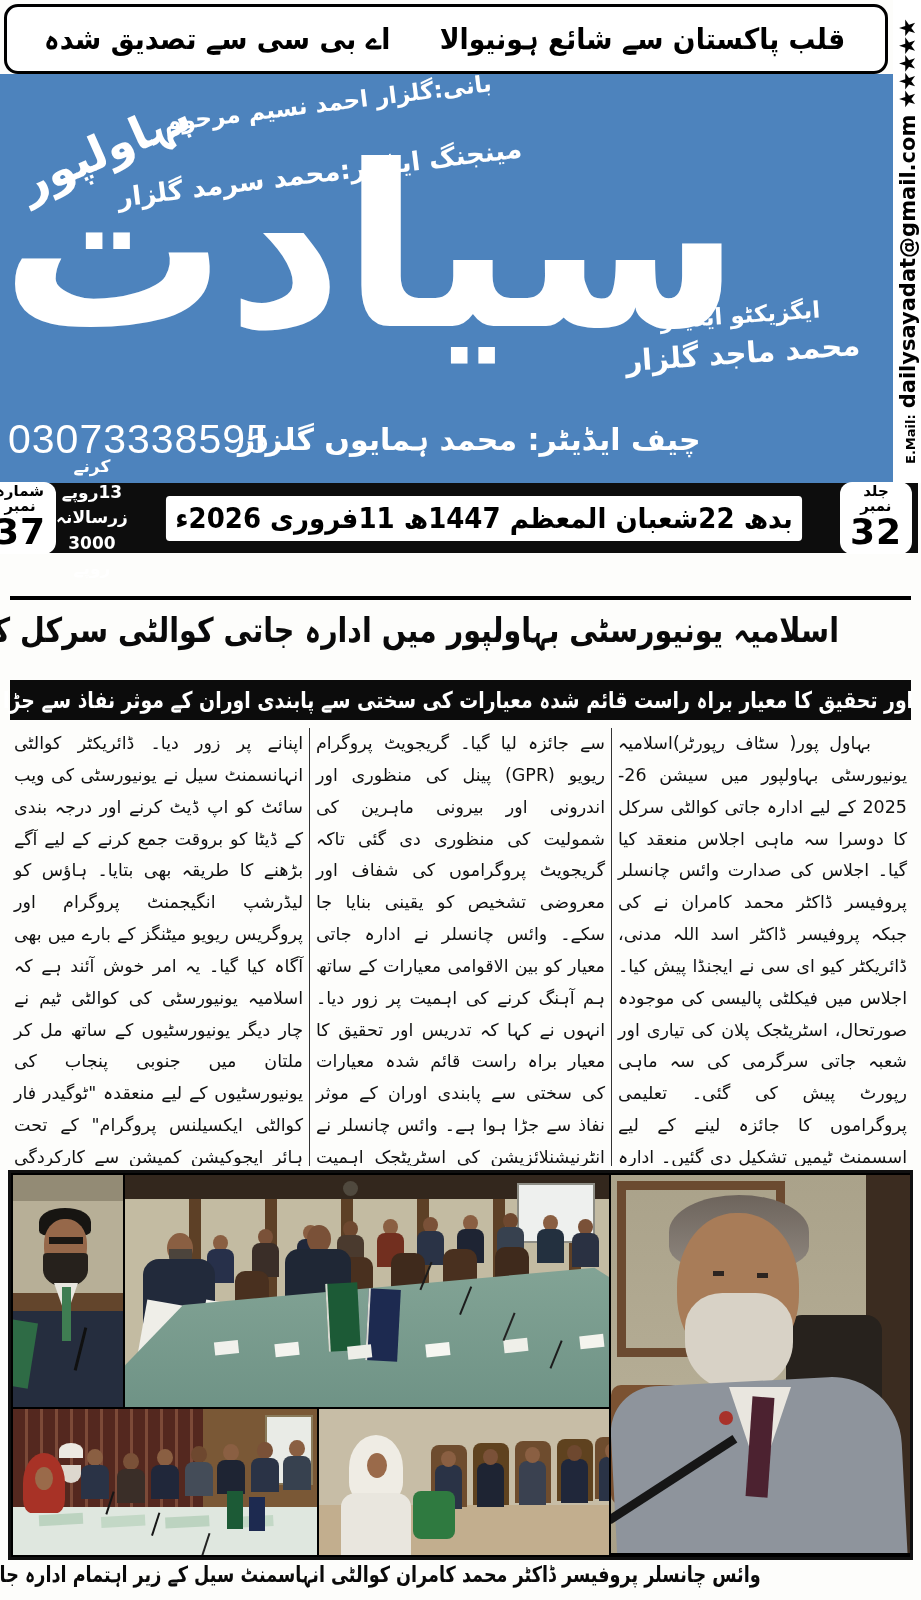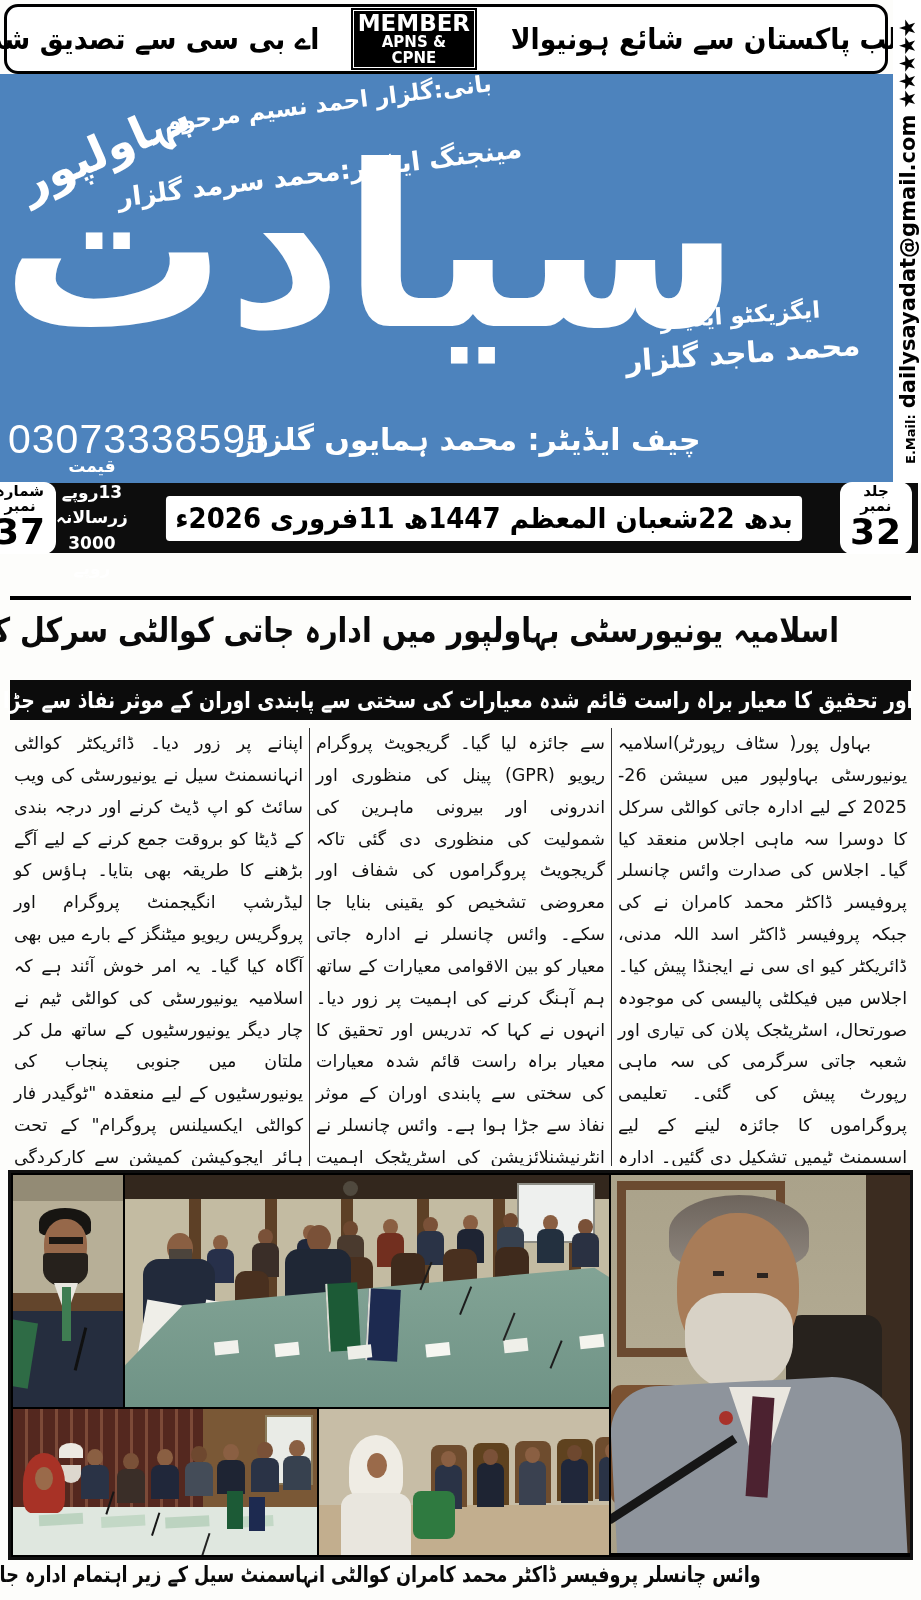--- a/index.html
+++ b/index.html
@@ -164,24 +164,20 @@
   .caption{position:absolute;left:10px;top:1562px;width:901px;text-align:center;color:#0a0a0a;}
   .caption span{font-size:22px;font-weight:bold;white-space:nowrap;display:inline-block;transform:scaleX(.8);}
 </style>
 </head>
 <body>
 
 <div class="page">
 
   <div class="topstrip">
     <span class="ts-text">قلب پاکستان سے شائع ہونیوالا</span>
-    <span class="member-badge">
-      <div class="l1">MEMBER</div>
-      <div class="l2">APNS &amp; CPNE</div>
-    </span>
     <span class="ts-text">اے بی سی سے تصدیق شدہ</span>
   </div>
 
   <div class="masthead">
     <div class="mh-city">بہاولپور</div>
     <div class="mh-founder">بانی:گلزار احمد نسیم مرحوم</div>
     <div class="mh-managing">مینجنگ ایڈیٹر:محمد سرمد گلزار</div>
     <div class="mh-title">سیادت</div>
     <div class="mh-exec">
       <div class="e1">ایگزیکٹو ایڈیٹر</div>
@@ -199,21 +195,21 @@
     </div>
   </div>
 
   <div class="datebar">
     <div class="numbox vol">
       <div class="lab">جلد نمبر</div>
       <div class="num">32</div>
     </div>
     <div class="datebox">بدھ 22شعبان المعظم 1447ھ 11فروری 2026ء</div>
     <div class="pricebox">
-      <div>قیمت 13روپے</div>
+      <div>کرنے 13روپے</div>
       <div>زرسالانہ 3000 روپے</div>
     </div>
     <div class="numbox iss">
       <div class="lab">شمارہ نمبر</div>
       <div class="num">37</div>
     </div>
   </div>
 
   <div class="rule"></div>
   <div class="headline">اسلامیہ یونیورسٹی بہاولپور میں ادارہ جاتی کوالٹی سرکل کا دوسرا سہ ماہی اجلاس کا انعقاد</div>

